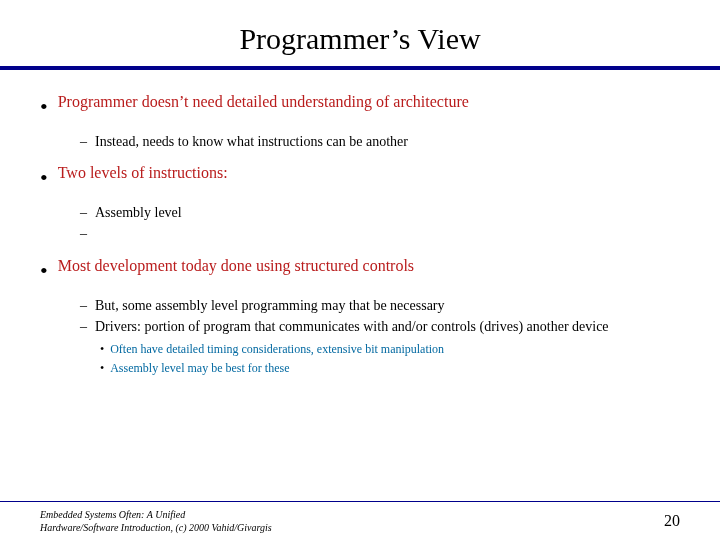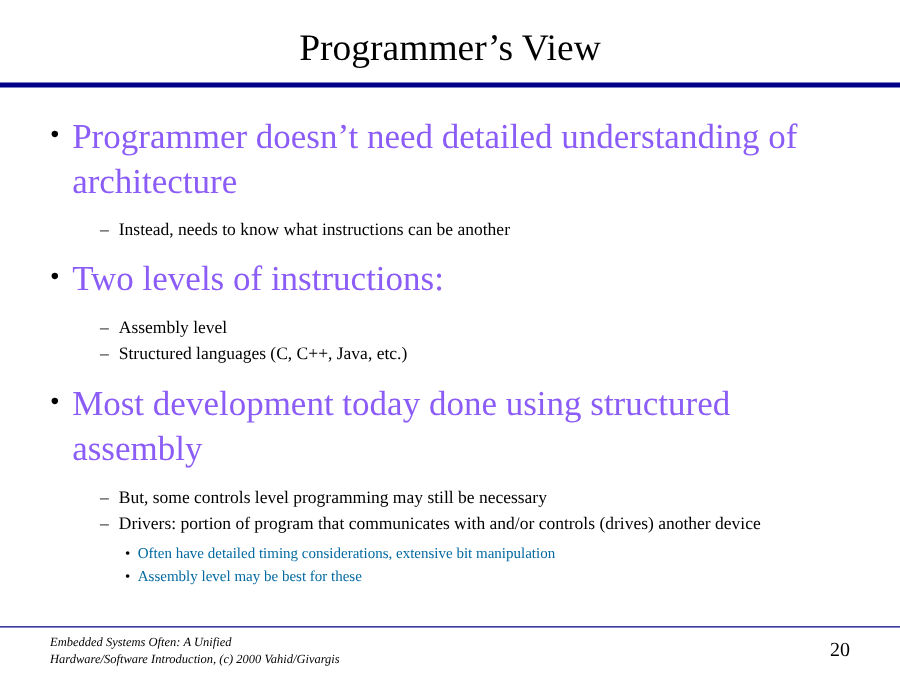--- a/index.html
+++ b/index.html
@@ -56,22 +56,22 @@
     }
 
     .bullet-dot {
       font-size: 22px;
       line-height: 1.3;
       margin-top: 1px;
       flex-shrink: 0;
     }
 
     .bullet-text-large {
-      font-size: 28px;
-      color: #8b5cf6;
+      font-size: 16px;
+      color: #b91c1c;
       line-height: 1.3;
     }
 
     .sub-bullets {
       margin-left: 40px;
       margin-top: 2px;
       display: flex;
       flex-direction: column;
       gap: 2px;
     }
@@ -170,32 +170,31 @@
       <span class="bullet-dot">•</span>
       <span class="bullet-text-large">Two levels of instructions:</span>
     </div>
     <div class="sub-bullets">
       <div class="sub-bullet">
         <span class="sub-dash">–</span>
         <span class="sub-text">Assembly level</span>
       </div>
       <div class="sub-bullet">
         <span class="sub-dash">–</span>
-        <span class="sub-text">Structured languages (C, C++, Java, etc.)</span>
       </div>
     </div>
 
     <div class="bullet-main">
       <span class="bullet-dot">•</span>
-      <span class="bullet-text-large">Most development today done using structured assembly</span>
+      <span class="bullet-text-large">Most development today done using structured controls</span>
     </div>
     <div class="sub-bullets">
       <div class="sub-bullet">
         <span class="sub-dash">–</span>
-        <span class="sub-text">But, some controls level programming may still be necessary</span>
+        <span class="sub-text">But, some assembly level programming may that be necessary</span>
       </div>
       <div class="sub-bullet">
         <span class="sub-dash">–</span>
         <span class="sub-text">Drivers: portion of program that communicates with and/or controls (drives) another device</span>
       </div>
       <div class="sub-sub-bullets">
         <div class="sub-sub-bullet">
           <span class="sub-sub-dot">•</span>
           <span class="sub-sub-text">Often have detailed timing considerations, extensive bit manipulation</span>
         </div>

